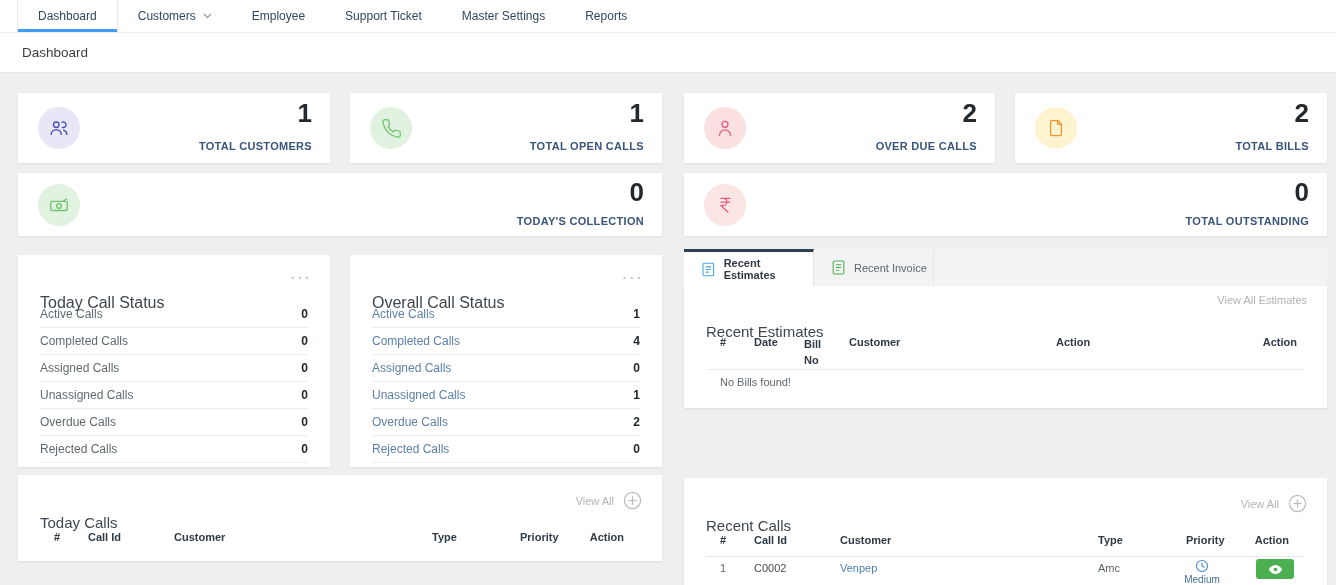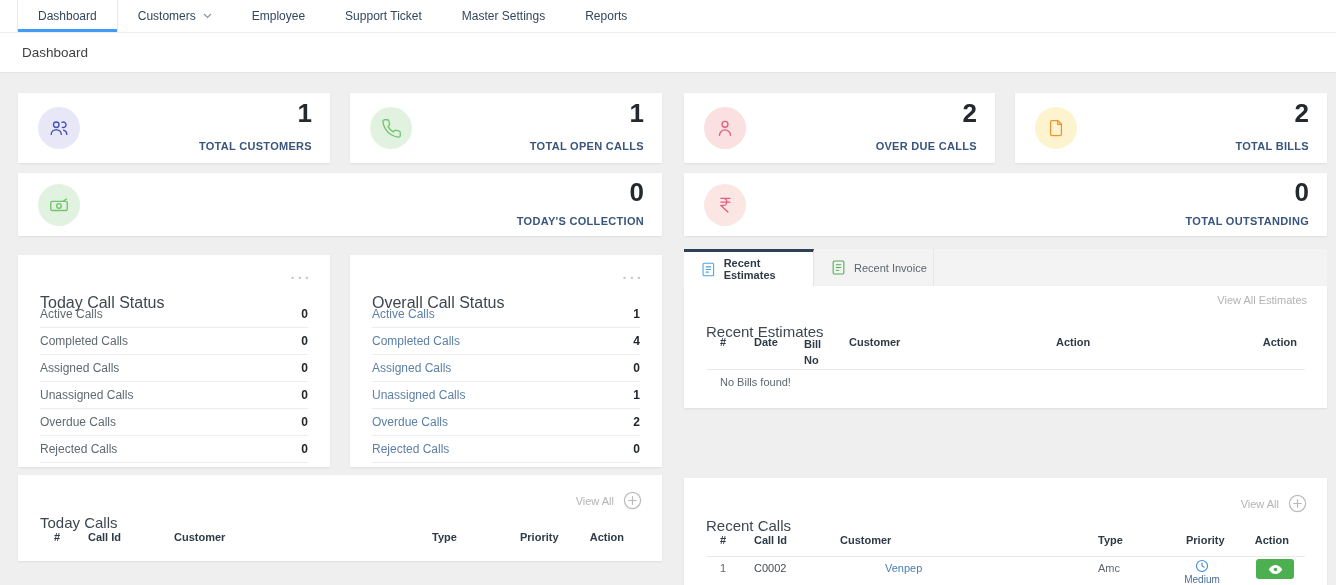--- a/index.html
+++ b/index.html
@@ -63,21 +63,21 @@
   .hdr-rule{position:absolute;left:22px;right:22px;height:0;border-bottom:1px solid #e9e9e9;}
   .empty-msg{position:absolute;left:36px;top:90px;font-size:11px;color:#5d686f;}
   
   .p-todaycalls{left:18px;top:475px;width:644px;height:86px;}
   .p-recentcalls{left:684px;top:478px;width:643px;height:140px;}
   .p-todaycalls .panel-title,.p-recentcalls .panel-title{font-size:15px;}
   .p-todaycalls .view-all,.p-recentcalls .view-all{right:48px;top:20px;}
   .plus-btn{position:absolute;right:20px;top:16px;width:19px;height:19px;cursor:pointer;}
   .th{position:absolute;top:56px;font-size:11px;font-weight:bold;color:#2e3b47;}
   .td{position:absolute;top:84px;font-size:11px;color:#5d686f;}
-  .link{color:#4a7fb5;cursor:pointer;margin-left:45px;}
+  .link{color:#4a7fb5;cursor:pointer;}
   .action-btn{position:absolute;left:572px;top:81px;width:38px;height:20px;background:#4caf50;
     border:none;border-radius:3px;display:flex;align-items:center;justify-content:center;cursor:pointer;}
   .prio-cell{position:absolute;left:498px;top:81px;width:40px;text-align:center;}
   .prio-text{font-size:10px;color:#4a6f9b;display:block;margin-top:1px;}
   svg{display:block;}
 </style>
 </head>
 <body>
 
 <div class="navbar">

